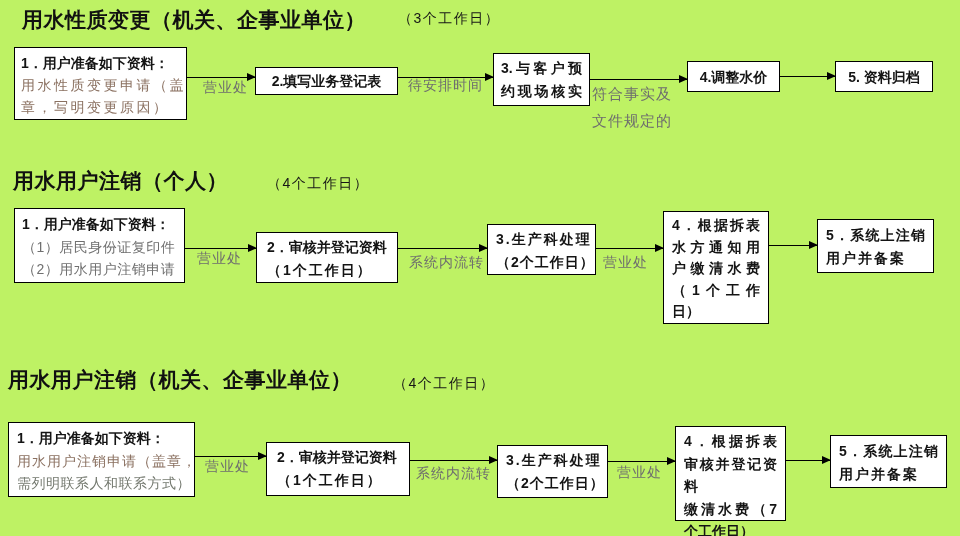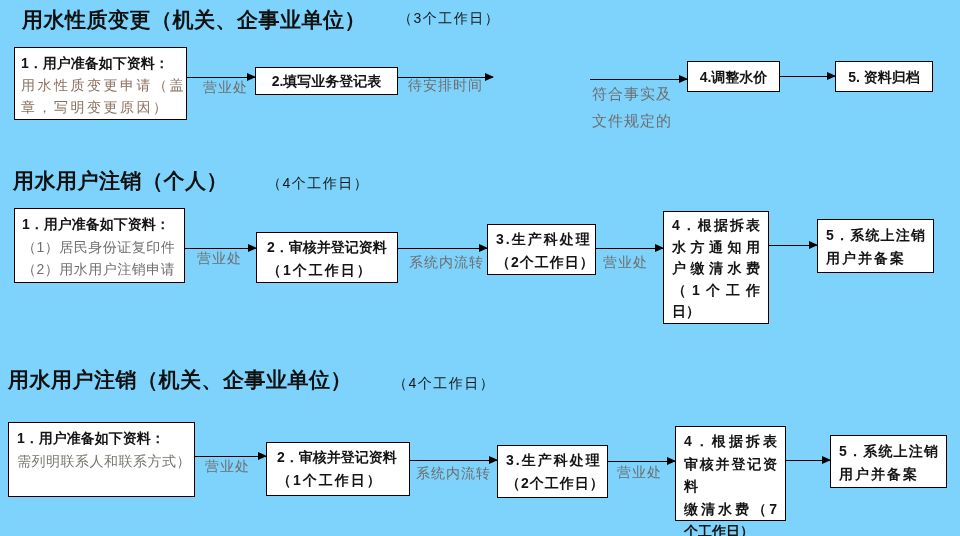--- a/index.html
+++ b/index.html
@@ -1,17 +1,17 @@
 <!DOCTYPE html>
 <html><head>
 <meta charset="utf-8">
 <style>
   html,body{margin:0;padding:0;background:#ffffff;}
   .canvas{
-    position:relative;width:960px;height:536px;background:#7dd3fc;overflow:hidden;
+    position:relative;width:960px;height:536px;background:#bef264;overflow:hidden;
     font-family:"Liberation Sans","DejaVu Sans",sans-serif;color:#141414;
   }
   
   .title{position:absolute;font-size:21px;font-weight:bold;letter-spacing:.5px;white-space:nowrap;color:#111;}
   .days{position:absolute;font-size:14px;letter-spacing:1.5px;white-space:nowrap;color:#161616;}
   .t1{left:22px;top:6px}.d1{left:398px;top:10px}
   .t2{left:13px;top:167px}.d2{left:267px;top:175px}
   .t3{left:8px;top:366px}.d3{left:393px;top:375px}
   
   .box{position:absolute;border:1.5px solid #000;background:#fff;box-sizing:border-box;
@@ -93,20 +93,24 @@
   </div>
   <div class="arrow a1"></div>
   <div class="albl l1">营业处</div>
 
   <div class="box r1b2 center">
     <div class="bl">2.填写业务登记表</div>
   </div>
   <div class="arrow a2"></div>
   <div class="albl l2">待安排时间</div>
 
+  <div class="box r1b3">
+    <div class="bl jl">3.与客户预</div>
+    <div class="bl jl">约现场核实</div>
+  </div>
   <div class="arrow a3"></div>
   <div class="albl l3">符合事实及</div>
   <div class="albl l4">文件规定的</div>
 
   <div class="box r1b4 center">
     <div class="bl">4.调整水价</div>
   </div>
   <div class="arrow a4"></div>
 
   <div class="box r1b5 center">
@@ -150,20 +154,21 @@
   <div class="box r2b5">
     <div class="bl jl">5．系统上注销</div>
     <div class="bl ls2">用户并备案</div>
   </div>
 
   <div class="title t3">用水用户注销（机关、企事业单位）</div>
   <div class="days d3">（4个工作日）</div>
 
   <div class="box r3b1">
     <div class="bl">1．用户准备如下资料：</div>
+    <div class="bl warm ls1">用水用户注销申请（盖章，</div>
     <div class="bl cool">需列明联系人和联系方式）</div>
   </div>
   <div class="arrow a9"></div>
   <div class="albl l8">营业处</div>
 
   <div class="box r3b2">
     <div class="bl">2．审核并登记资料</div>
     <div class="bl ls2">（1个工作日）</div>
   </div>
   <div class="arrow a10"></div>

